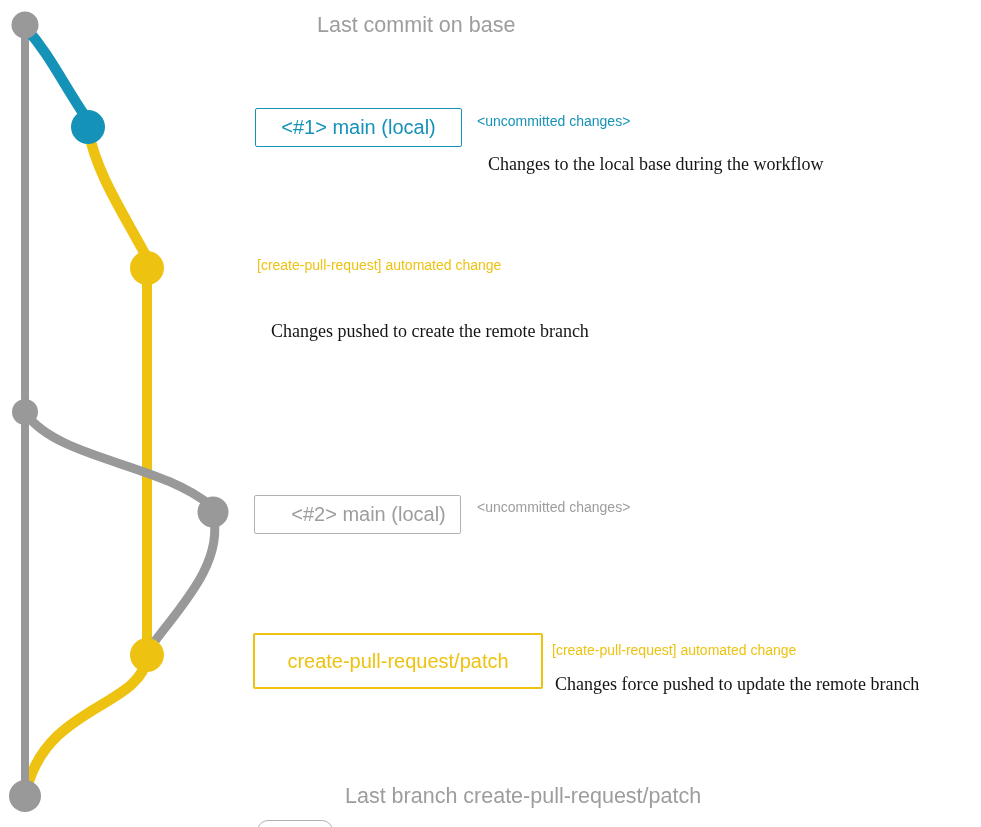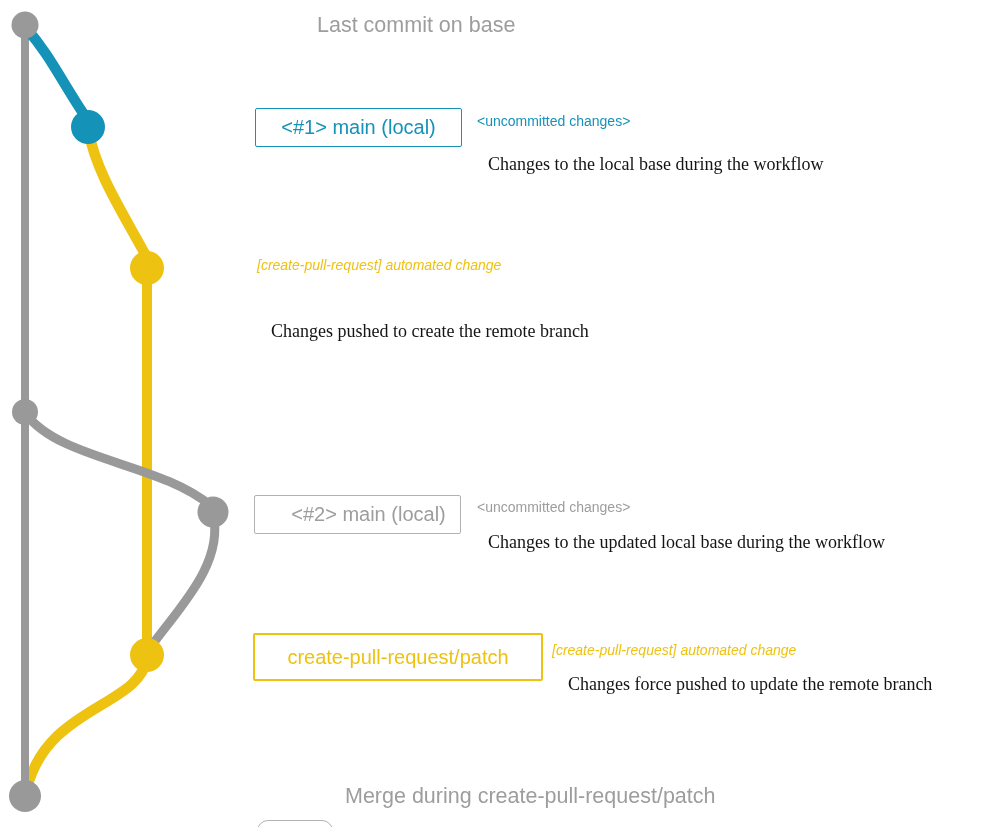--- a/index.html
+++ b/index.html
@@ -13,21 +13,21 @@
   #graph-svg{position:absolute;left:0;top:0;}
   .lbl{
     position:absolute;
     white-space:nowrap;
     line-height:1.15;
     font-family:"Liberation Sans",sans-serif;
   }
   .caption{font-size:21.5px;color:var(--color-muted_text);}
   .headline{font-size:14px;}
   .c-blue{color:var(--color-local);}
-  .c-yellow{color:var(--color-patch);font-style:italic;}
+  .c-yellow{color:var(--color-patch);}
   .c-gray{color:var(--color-muted_text);}
   .serif-note{
     position:absolute;
     white-space:nowrap;
     font-family:"Liberation Serif",serif;
     font-size:18px;
     color:var(--color-note_text);
   }
   .badge{
     position:absolute;
@@ -72,22 +72,21 @@
   <div class="badge b-blue" style="left:255px;top:108px;width:207px;height:39px;">&lt;#1&gt; main (local)</div>
   <div class="lbl headline c-blue" style="left:477px;top:113px;">&lt;uncommitted changes&gt;</div>
   <div class="serif-note" style="left:488px;top:154px;">Changes to the local base during the workflow</div>
 
   <div class="lbl headline c-yellow" style="left:257px;top:257px;">[create-pull-request] automated change</div>
   <div class="serif-note" style="left:271px;top:288px;margin-top:33px;">Changes pushed to create the remote branch</div>
 
 
   <div class="badge b-gray" style="left:254px;top:495px;width:207px;height:39px;padding-left:22px;">&lt;#2&gt; main (local)</div>
   <div class="lbl headline c-gray" style="left:477px;top:499px;">&lt;uncommitted changes&gt;</div>
-  <div class="serif-note" style="left:488px;top:532px;">Changes to the updated local base during the workflow</div>
 
-  <div class="badge b-yellow" style="left:253px;top:633px;width:290px;height:48px;">create-pull-request/patch</div>
+  <div class="badge b-yellow" style="left:253px;top:633px;width:290px;height:56px;">create-pull-request/patch</div>
   <div class="lbl headline c-yellow" style="left:552px;top:642px;">[create-pull-request] automated change</div>
-  <div class="serif-note" style="left:568px;top:674px;">Changes force pushed to update the remote branch</div>
+  <div class="serif-note" style="left:555px;top:674px;">Changes force pushed to update the remote branch</div>
 
   <div class="badge b-gray" style="left:257px;top:820px;width:76px;height:33px;border-radius:11px;">main</div>
-  <div class="lbl caption" style="left:345px;top:784px;">Merge during create-pull-request/patch</div>
+  <div class="lbl caption" style="left:345px;top:784px;">Last branch create-pull-request/patch</div>
 
 </div>
 
 </body></html>

